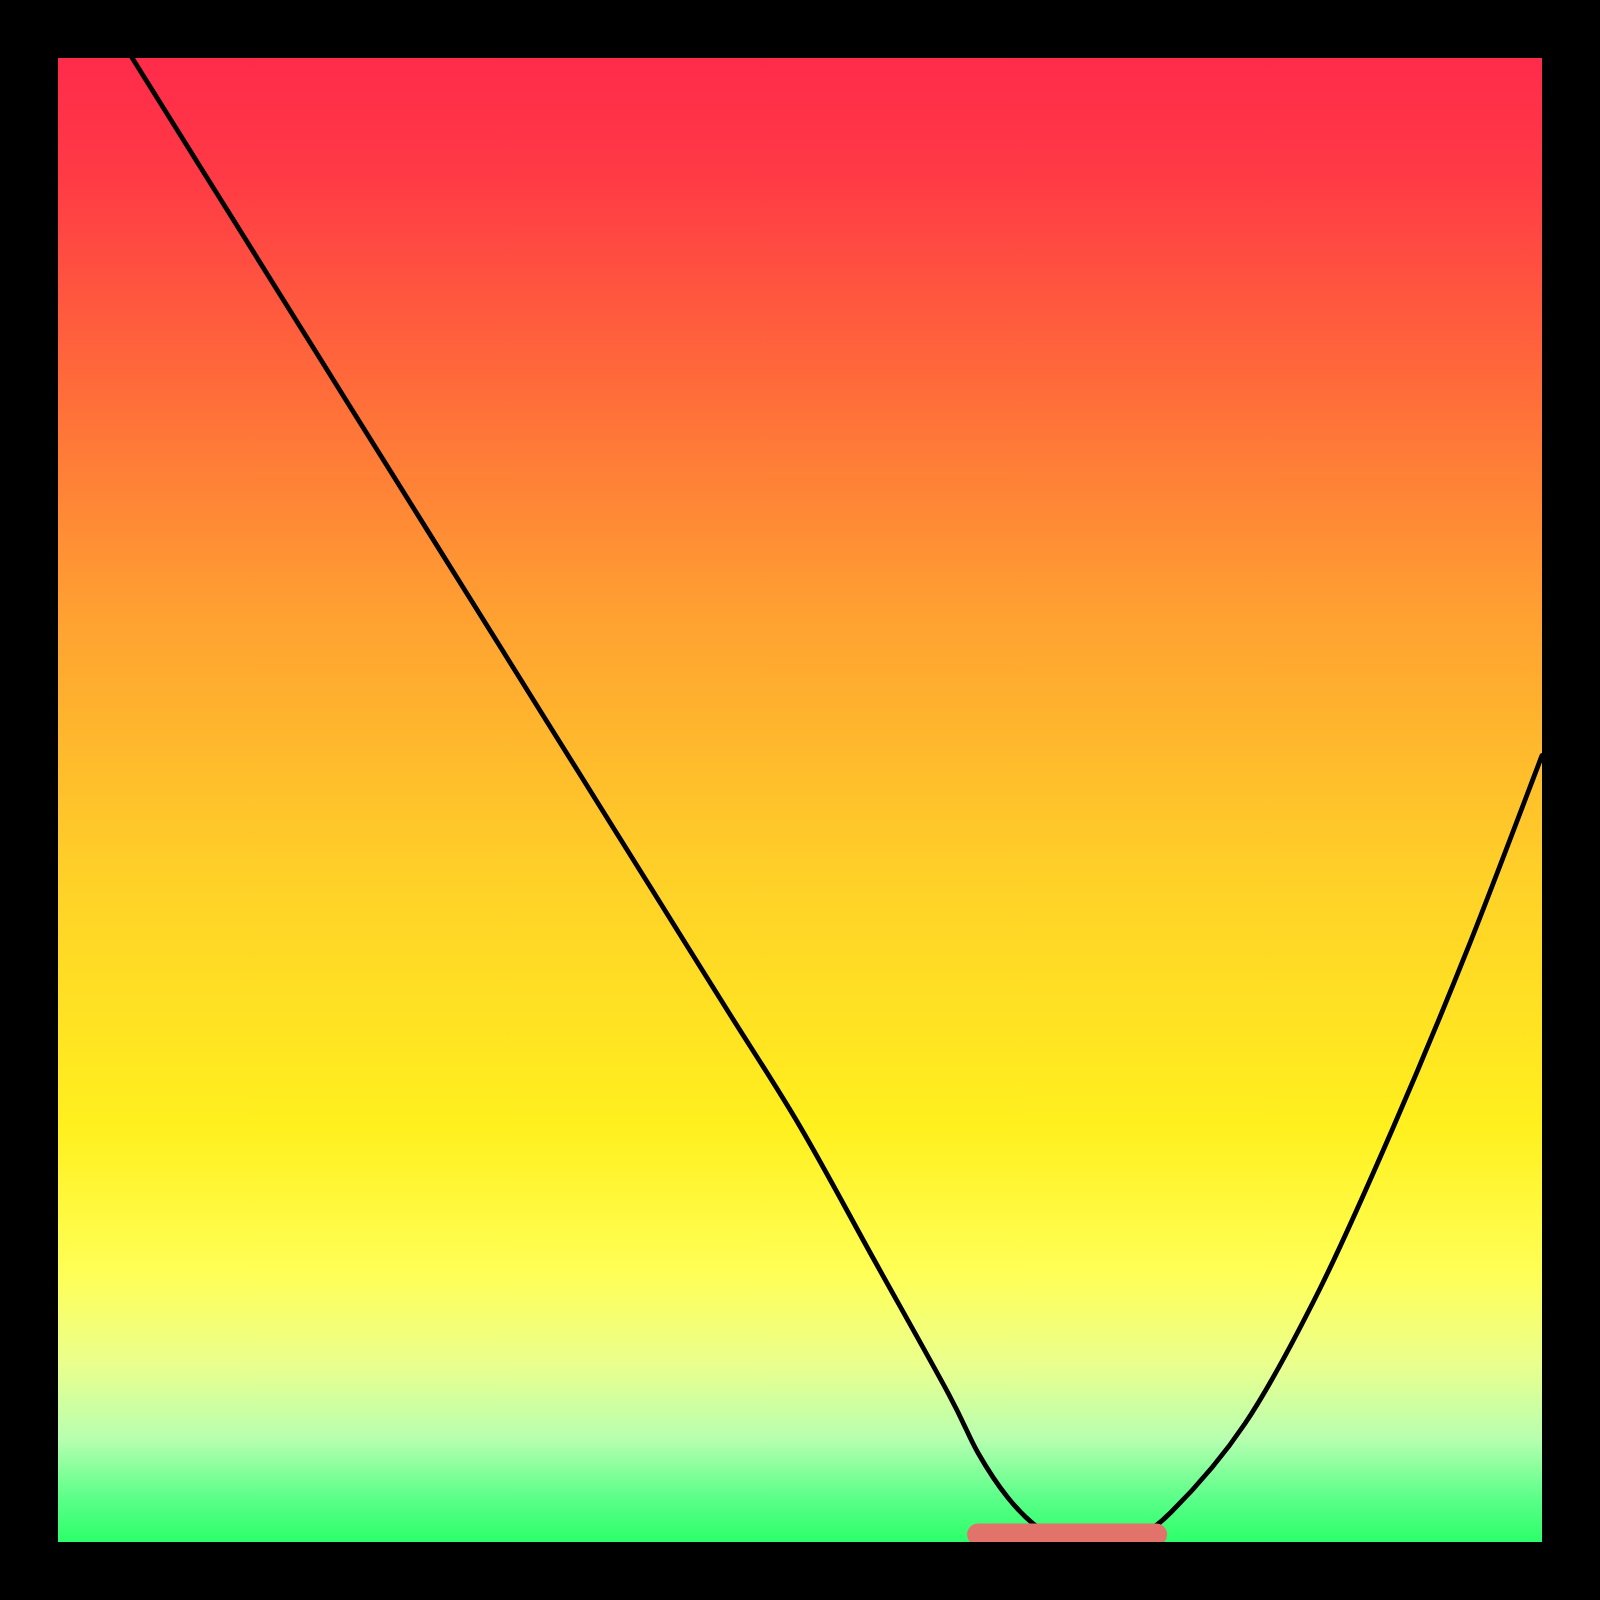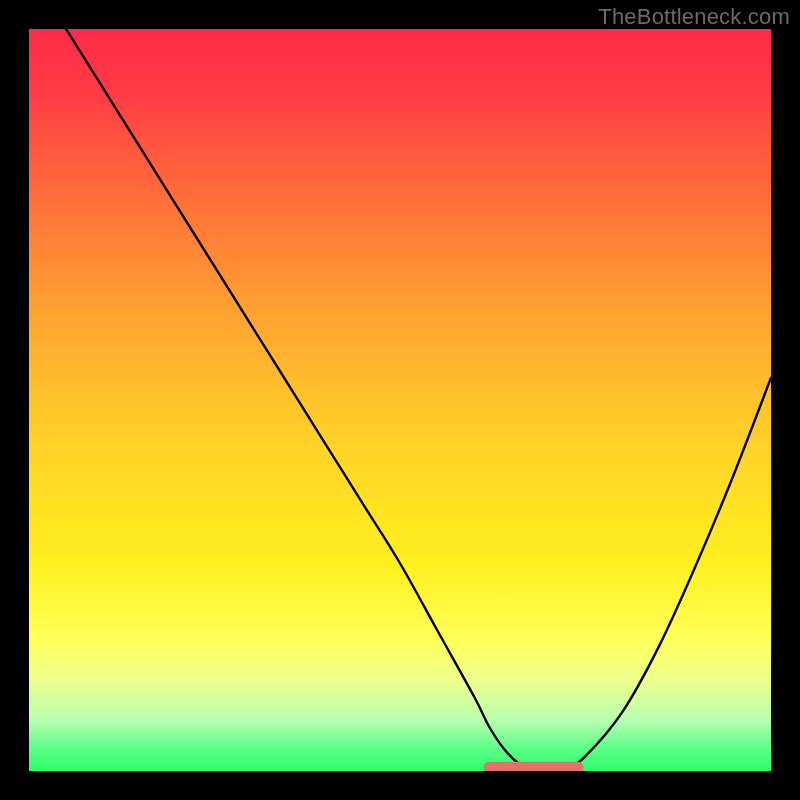--- a/index.html
+++ b/index.html
@@ -57,21 +57,20 @@
     position: absolute;
     left: 0; top: 0;
     width: 742px;
     height: 742px;
   }
 </style>
 </head>
 <body>
 
 <div class="frame">
-  <div class="watermark">TheBottleneck.com</div>
 
   <div class="plot">
     <div class="gradient"></div>
 
     <svg class="curve" viewBox="0 0 742 742" preserveAspectRatio="none">
       <path d="M 37.1 0 C 43.28 9.89, 61.83 39.57, 74.20 59.36 C 86.57 79.15, 98.93 98.93, 111.30 118.72 C 123.67 138.51, 136.03 158.29, 148.40 178.08 C 160.77 197.87, 173.13 217.65, 185.50 237.44 C 197.87 257.23, 210.23 277.01, 222.60 296.80 C 234.97 316.59, 247.33 336.37, 259.70 356.16 C 272.07 375.95, 284.43 395.73, 296.80 415.52 C 309.17 435.31, 321.53 455.09, 333.90 474.88 C 346.27 494.67, 358.63 513.22, 371.00 534.24 C 383.37 555.26, 395.73 578.76, 408.10 601.02 C 420.47 623.28, 436.54 651.72, 445.20 667.80 C 453.86 683.88, 455.09 688.82, 460.04 697.48 C 464.99 706.14, 469.93 713.56, 474.88 719.74 C 479.83 725.92, 484.77 730.87, 489.72 734.58 C 494.67 738.29, 499.61 740.76, 504.56 742.00 C 509.51 743.24, 514.45 742.00, 519.40 742.00 C 524.35 742.00, 528.06 744.47, 534.24 742.00 C 540.42 739.53, 546.61 737.05, 556.50 727.16 C 566.39 717.27, 581.23 701.19, 593.60 682.64 C 605.97 664.09, 618.33 640.59, 630.70 615.86 C 643.07 591.13, 655.43 562.68, 667.80 534.24 C 680.17 505.80, 692.53 476.12, 704.90 445.20 C 717.27 414.28, 735.82 364.82, 742.00 348.74" fill="none" stroke="#000000" stroke-width="2.4" stroke-linecap="round"></path>
       <path d="M 460.04 738.29 L 549.08 738.29" fill="none" stroke="#e2736b" stroke-width="11" stroke-linecap="round"></path>
     </svg>
   </div>
 </div>

